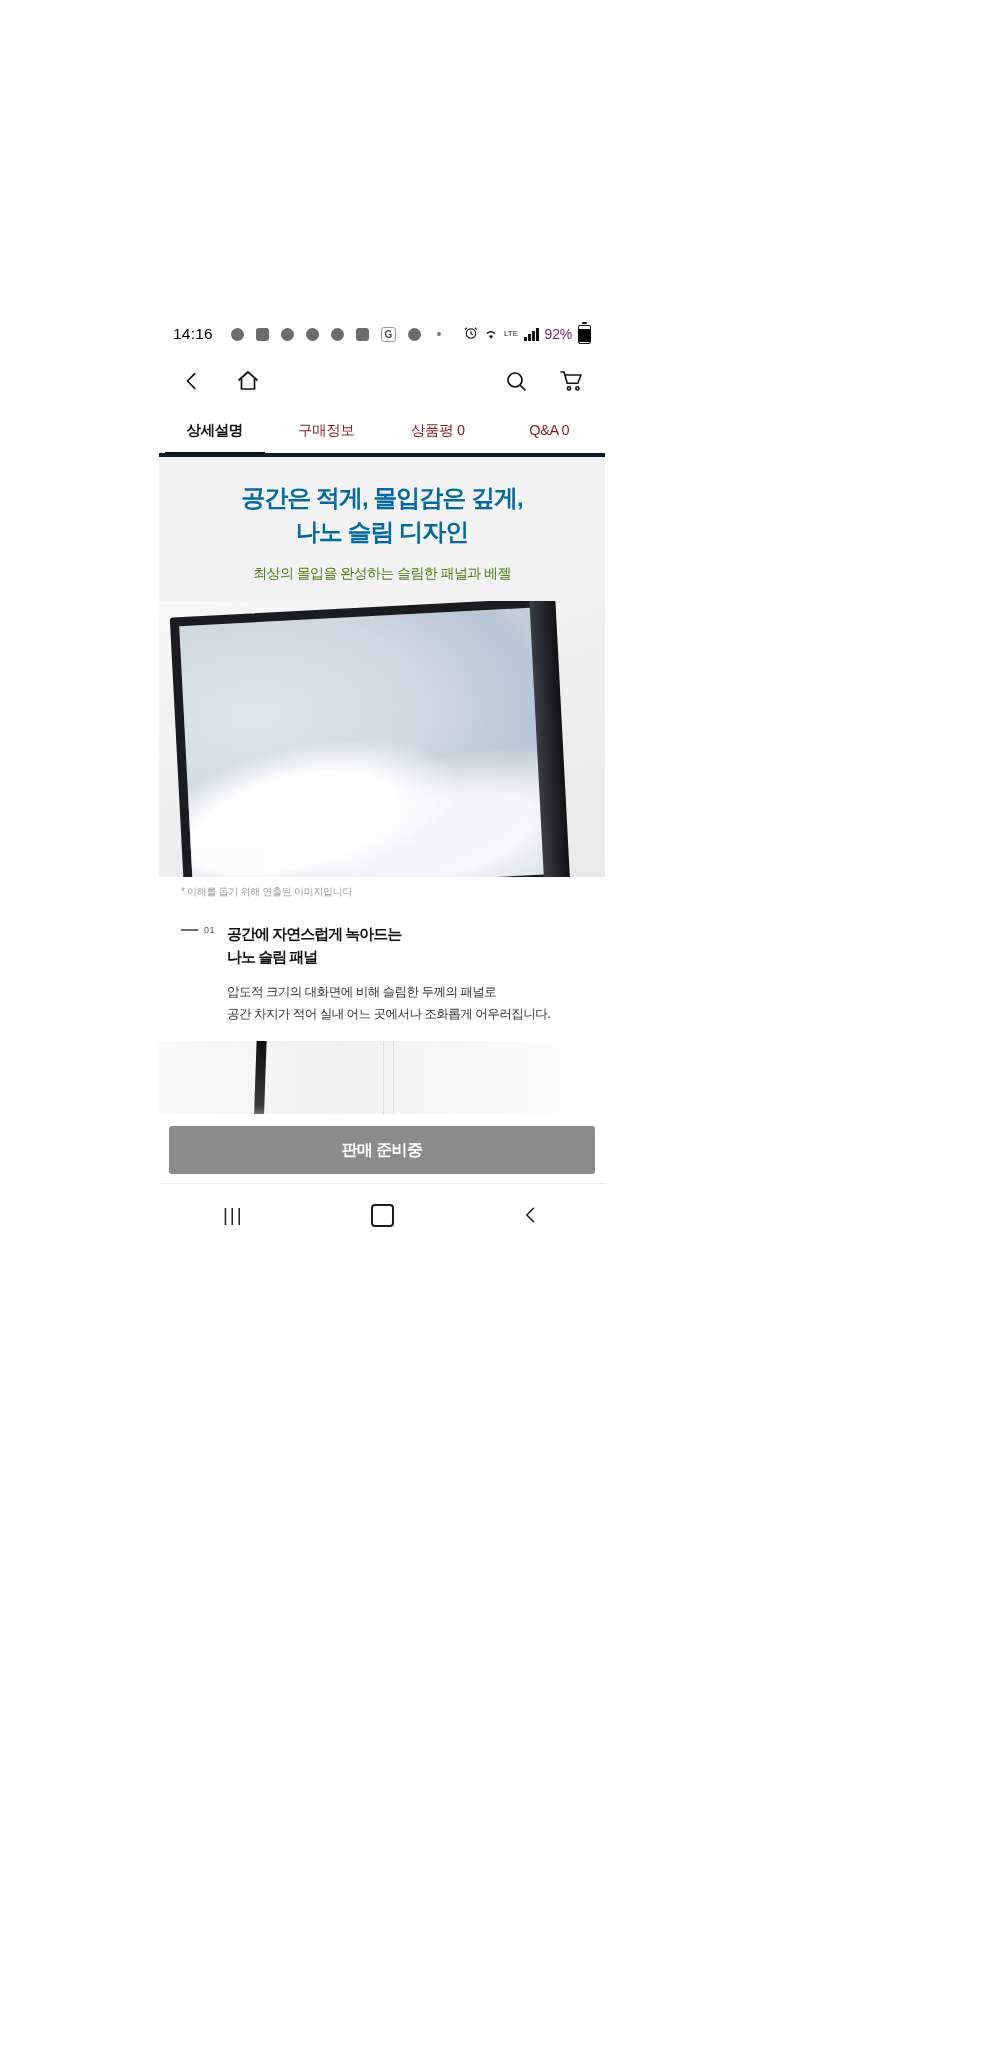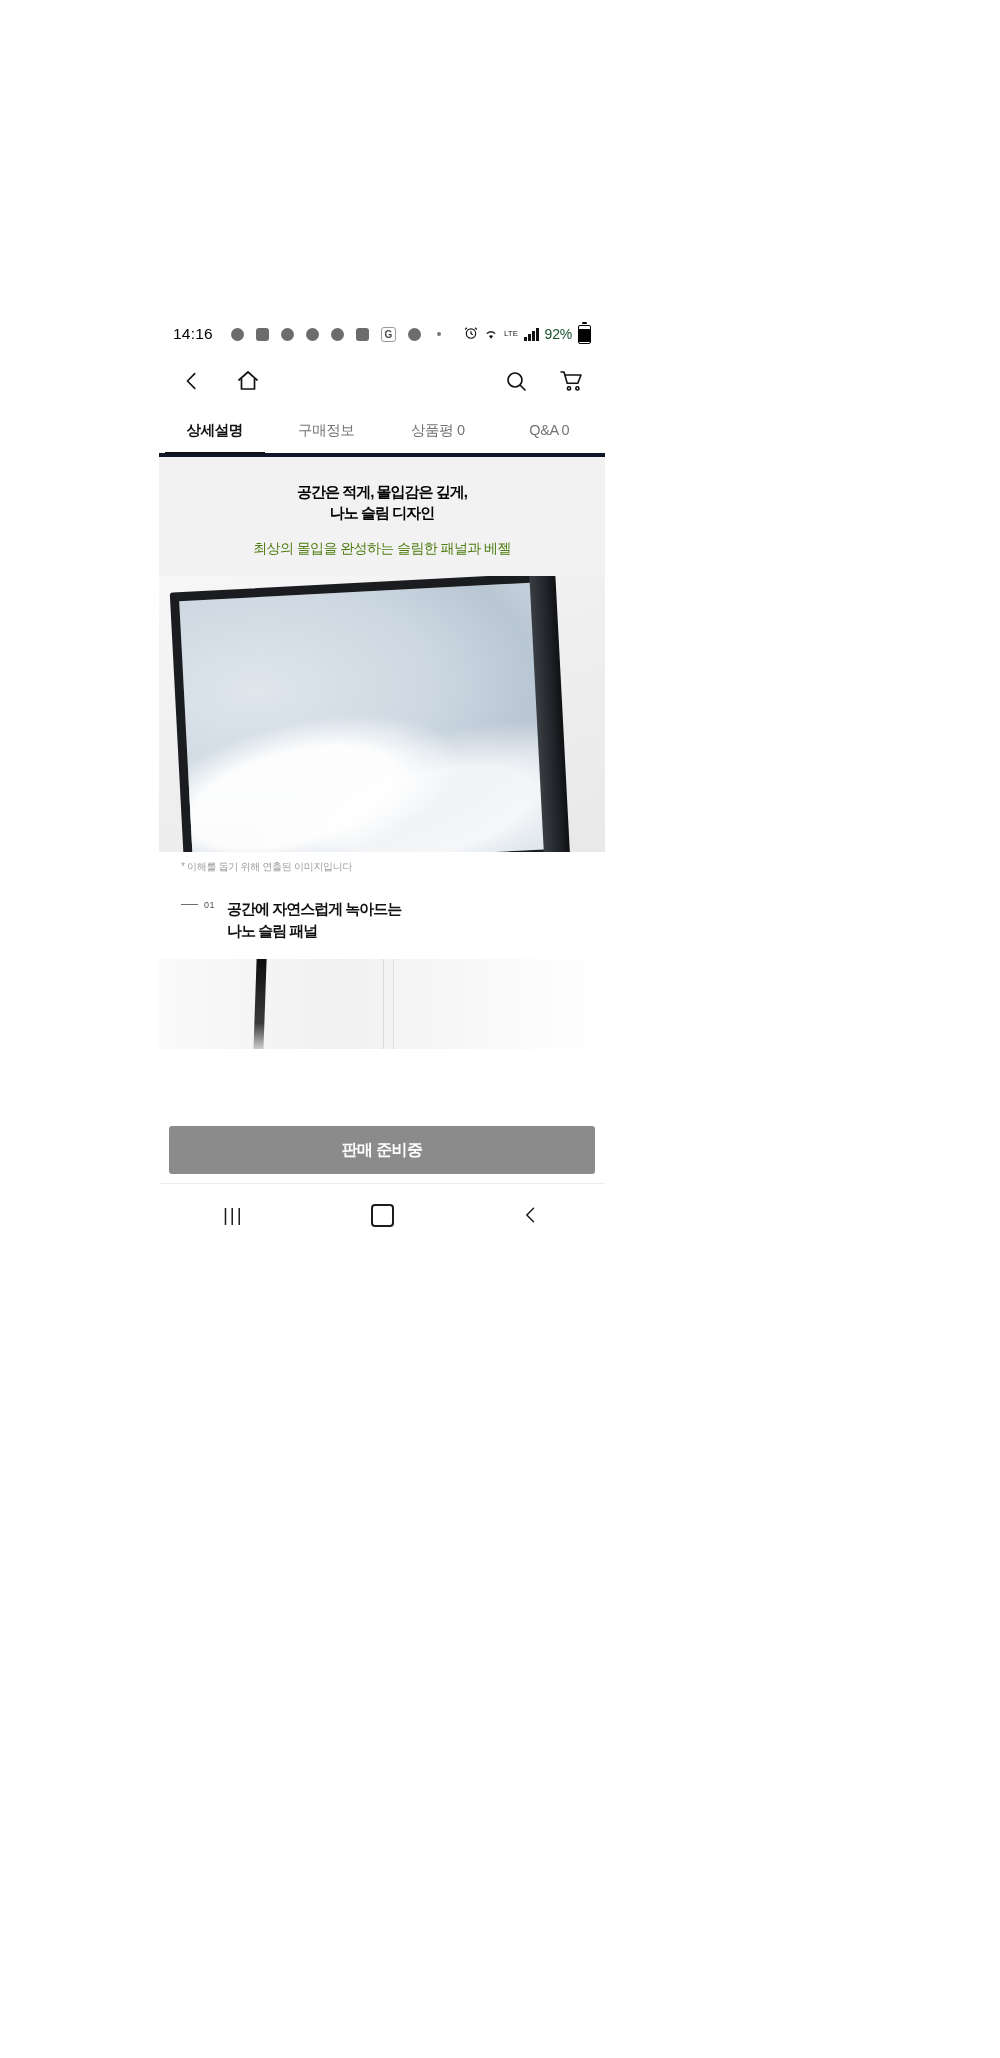--- a/index.html
+++ b/index.html
@@ -69,21 +69,21 @@
     width: 4px; height: 4px; border-radius: 50%; background: #777;
     display:inline-block; margin-left: 4px;
   }
   .sb-icons-right {
     display: flex;
     align-items: center;
     gap: 6px;
   }
   .sb-battery-text {
     font-size: 14px;
-    color: #14532d;
+    color: #701a75;
     letter-spacing: -.2px;
   }
   .sb-batt {
     width: 11px;
     height: 17px;
     border: 1.6px solid #000;
     border-radius: 2px;
     position: relative;
     background: linear-gradient(#000 0 0) bottom/100% 78% no-repeat;
   }
@@ -138,21 +138,21 @@
     border-bottom: 4px solid #0f172a;
     height: 46px;
     align-items: stretch;
   }
   .tab {
     flex: 1;
     display: flex;
     align-items: center;
     justify-content: center;
     font-size: 14.5px;
-    color: #737373;
+    color: #7f1d1d;
     letter-spacing: -0.4px;
     position: relative;
     cursor: pointer;
   }
   .tab.active {
     color: #111;
     font-weight: bold;
   }
   .tab.active::after {
     content: "";
@@ -169,24 +169,24 @@
     overflow: hidden;
     background: #fff;
   }
   .hero {
     background: #f2f2f2;
     padding-top: 24px;
     text-align: center;
   }
   .hero h1 {
     margin: 0;
-    font-size: 15px;
+    font-size: 24px;
     line-height: 1.42;
     font-weight: bold;
-    color: #000000;
+    color: #0369a1;
     letter-spacing: -1px;
   }
   .hero p.sub {
     margin: 16px 0 18px;
     font-size: 14px;
     color: #4d7c0f;
     letter-spacing: -0.6px;
   }
   .hero-img {
     position: relative;
@@ -461,20 +461,24 @@
 
     <div class="section">
       <div class="sec-num-row">
         <span class="sec-dash"></span>
         <span class="sec-num">01</span>
       </div>
       <div class="sec-title">
         <span>공간에 자연스럽게 녹아드는</span><br>
         <span>나노 슬림 패널</span>
       </div>
+      <div class="sec-body">
+        <span>압도적 크기의 대화면에 비해 슬림한 두께의 패널로</span><br>
+        <span>공간 차지가 적어 실내 어느 곳에서나 조화롭게 어우러집니다.</span>
+      </div>
     </div>
 
     <div class="panel-strip">
       <div class="blade"></div>
       <div class="divider" style="left:224px"></div>
       <div class="divider" style="left:234px"></div>
     </div>
 
     <div class="fab left">
       <svg width="19" height="19" viewBox="0 0 24 24" fill="none" stroke="#444" stroke-width="1.6" stroke-linecap="round" stroke-linejoin="round">

